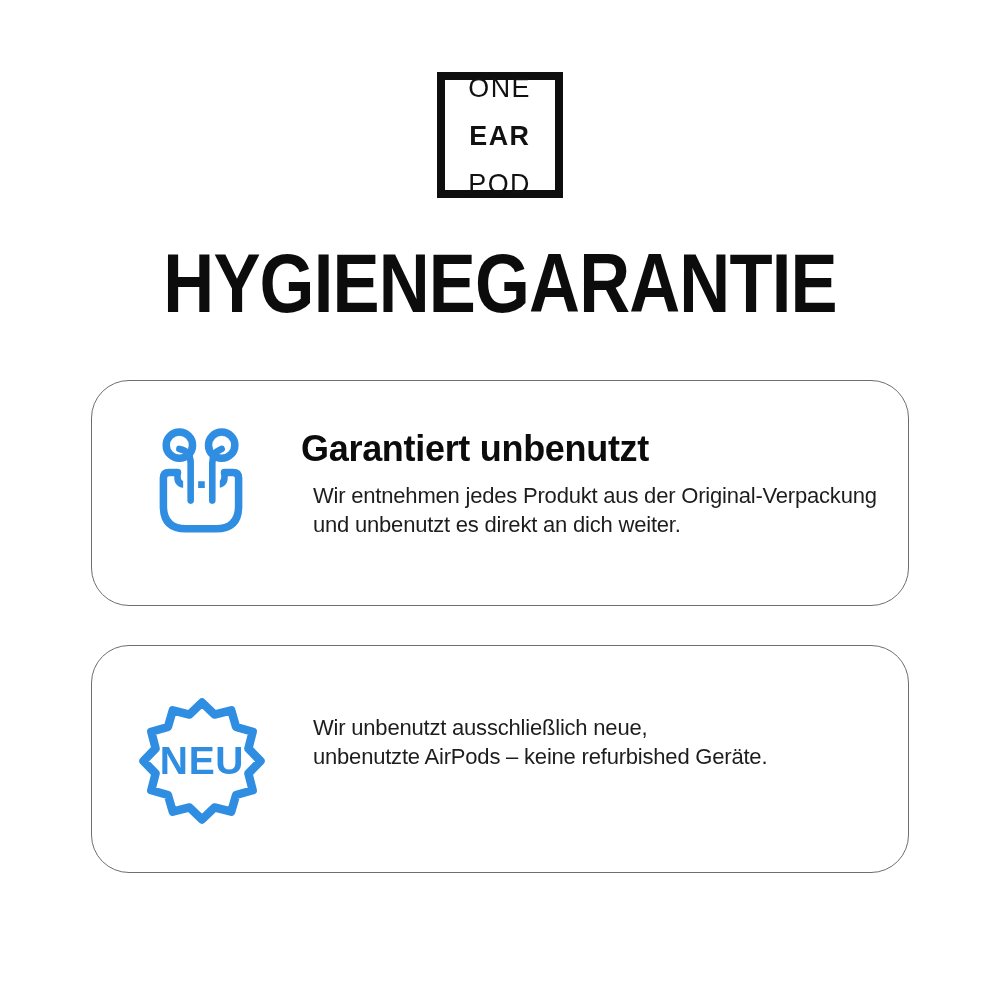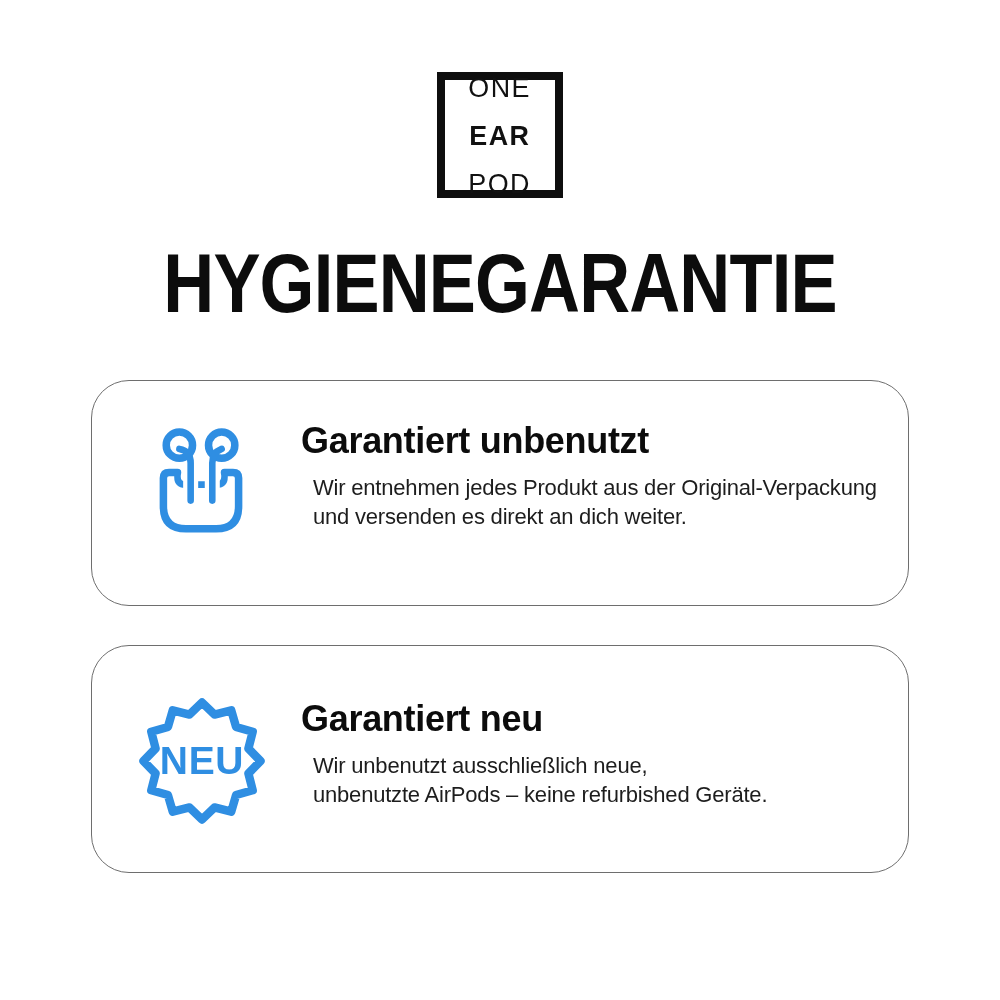--- a/index.html
+++ b/index.html
@@ -78,21 +78,21 @@
   .white-halo{stroke:#ffffff;fill:none;}
   .badge-text{
     fill:var(--accent);
     font-family:"Liberation Sans", sans-serif;
     font-weight:700;
     font-size:30px;
     letter-spacing:0.5px;
   }
 
   .card-text{position:absolute;left:209px;right:30px;}
-  .card-1 .card-text{top:42px;}
+  .card-1 .card-text{top:50px;}
   .card-2 .card-text{top:55px;}
   .card-heading{
     margin:0 0 14px 0;
     font-size:36px;
     font-weight:700;
     line-height:1;
     letter-spacing:-0.3px;
     color:#0c0c0c;
     white-space:nowrap;
   }
@@ -136,30 +136,29 @@
         <g class="blue-stroke" stroke-linecap="round">
           <circle cx="27" cy="21" r="14" stroke-width="8"></circle>
           <path d="M27,25 Q39,27 39,40 V80" stroke-width="7"></path>
           <circle cx="72" cy="21" r="14" stroke-width="8"></circle>
           <path d="M72,25 Q62,29 62,40 V80" stroke-width="7"></path>
         </g>
       </svg>
     </div>
     <div class="card-text">
       <h2 class="card-heading">Garantiert unbenutzt</h2>
-      <p class="card-body"><span>Wir entnehmen jedes Produkt aus der Original-Verpackung</span><br><span>und versenden es direkt an dich weiter.</span></p>
+      <p class="card-body"><span>Wir entnehmen jedes Produkt aus der Original-Verpackung</span><br><span>und unbenutzt es direkt an dich weiter.</span></p>
     </div>
   </section>
 
   <section class="card card-2">
     <div class="icon-wrap icon-neu">
       <svg viewBox="0 0 100 100" aria-hidden="true">
         <polygon class="blue-stroke" stroke-width="6.5" stroke-linejoin="round" points="50,5 59.6,14.3 72.5,11 76.2,23.8 89,27.5 85.7,40.4 95,50 85.7,59.6 89,72.5 76.2,76.2 72.5,89 59.6,85.7 50,95 40.4,85.7 27.5,89 23.8,76.2 11,72.5 14.3,59.6 5,50 14.3,40.4 11,27.5 23.8,23.8 27.5,11 40.4,14.3"></polygon>
         <text class="badge-text" x="50" y="60" text-anchor="middle">NEU</text>
       </svg>
     </div>
     <div class="card-text">
-      <h2 class="card-heading">Garantiert neu</h2>
       <p class="card-body"><span>Wir unbenutzt ausschließlich neue,</span><br><span>unbenutzte AirPods – keine refurbished Geräte.</span></p>
     </div>
   </section>
 
 </div>
 
 </body></html>

